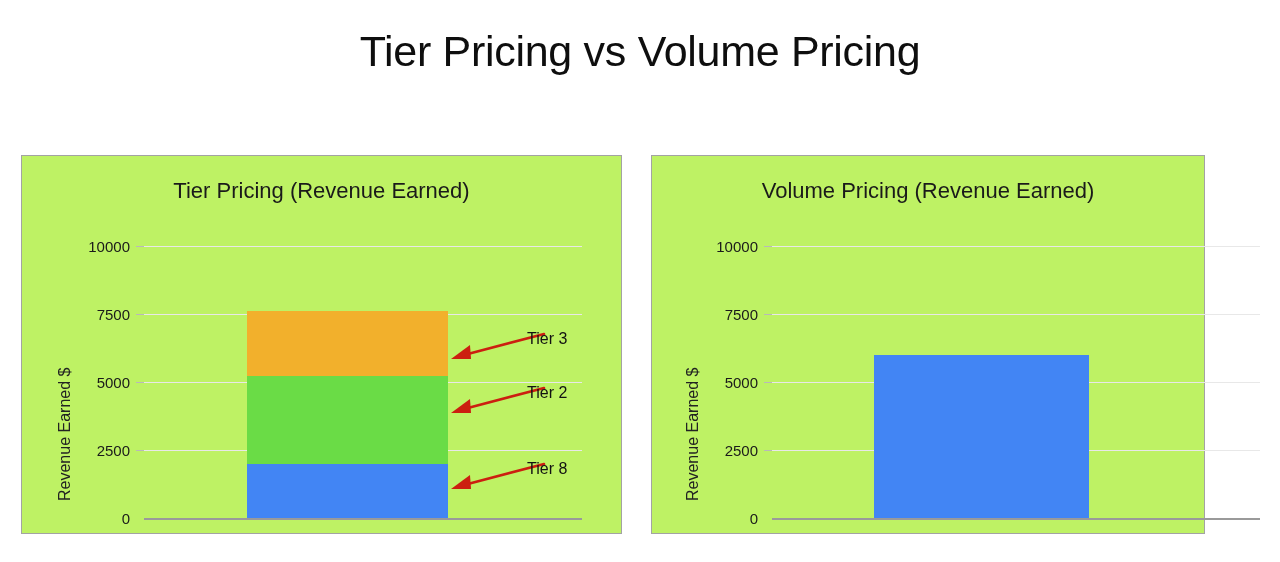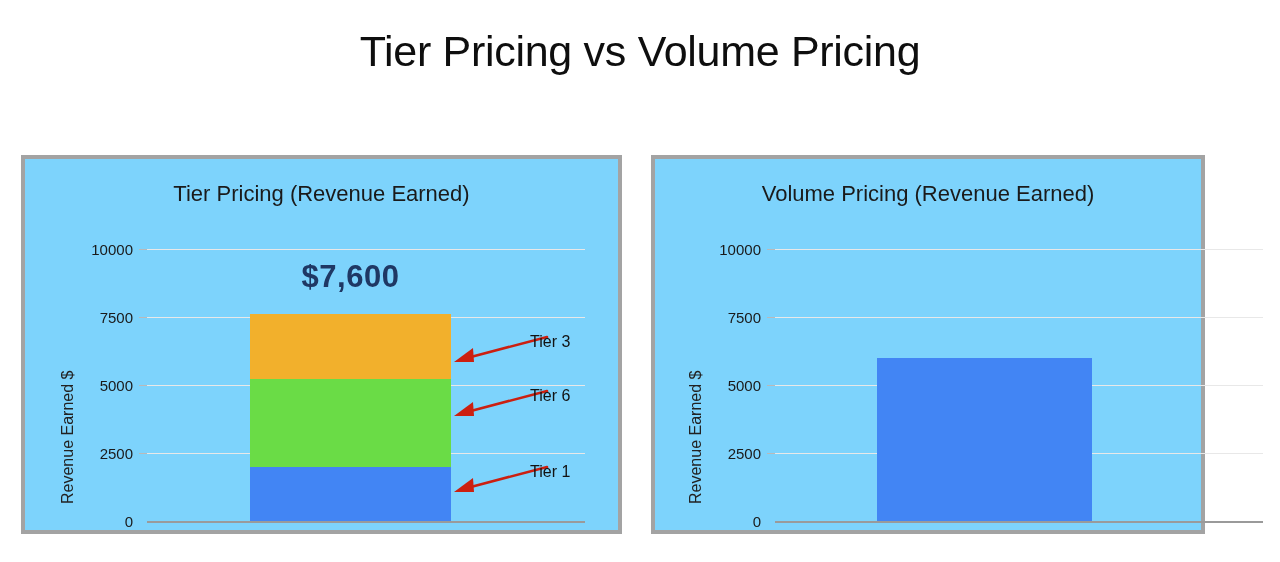--- a/index.html
+++ b/index.html
@@ -29,22 +29,22 @@
     color: #0e0e0e;
     line-height: 1.1;
     white-space: nowrap;
   }
 
   
   .chart-card {
     position: absolute;
     top: 155px;
     height: 379px;
-    background: #7dd3fc;
-    border: 4px solid #a3a3a3;
+    background: #bef264;
+    border: 1px solid #a3a3a3;
     box-sizing: border-box;
   }
   #card-tier   { left: 21px;  width: 601px; }
   #card-volume { left: 651px; width: 554px; }
 
   .chart-title {
     position: absolute;
     top: 22px;
     left: 0;
     width: 100%;
@@ -151,38 +151,37 @@
     <div class="ytick" style="left:44px; top:90px;  width:64px;">10000</div>
     <div class="ytick" style="left:44px; top:158px; width:64px;">7500</div>
     <div class="ytick" style="left:44px; top:226px; width:64px;">5000</div>
     <div class="ytick" style="left:44px; top:294px; width:64px;">2500</div>
     <div class="ytick" style="left:44px; top:362px; width:64px;">0</div>
 
     <div class="bar-seg" style="left:225px; top:155px; width:201px; height:65px; background:#f2b02c;"></div>
     <div class="bar-seg" style="left:225px; top:220px; width:201px; height:88px; background:#6adc46;"></div>
     <div class="bar-seg" style="left:225px; top:308px; width:201px; height:54px; background:#4285f4;"></div>
 
-    <div class="value-label" style="left:225px; top:100px; width:201px; text-align:center;">$7,600</div>
 
     <svg class="arrow-svg" style="left:425px; top:176px;" width="100" height="30" viewBox="0 0 100 30">
       <line x1="97" y1="2" x2="17" y2="23" stroke="#cc1f10" stroke-width="2.6" stroke-linecap="round"></line>
       <polygon points="4,27 23,13 24,27" fill="#cc1f10"></polygon>
     </svg>
     <svg class="arrow-svg" style="left:425px; top:230px;" width="100" height="30" viewBox="0 0 100 30">
       <line x1="97" y1="2" x2="17" y2="23" stroke="#cc1f10" stroke-width="2.6" stroke-linecap="round"></line>
       <polygon points="4,27 23,13 24,27" fill="#cc1f10"></polygon>
     </svg>
     <svg class="arrow-svg" style="left:425px; top:306px;" width="100" height="30" viewBox="0 0 100 30">
       <line x1="97" y1="2" x2="17" y2="23" stroke="#cc1f10" stroke-width="2.6" stroke-linecap="round"></line>
       <polygon points="4,27 23,13 24,27" fill="#cc1f10"></polygon>
     </svg>
 
     <div class="tier-label" style="left:505px; top:174px;">Tier 3</div>
-    <div class="tier-label" style="left:505px; top:228px;">Tier 6</div>
-    <div class="tier-label" style="left:505px; top:304px;">Tier 1</div>
+    <div class="tier-label" style="left:505px; top:228px;">Tier 2</div>
+    <div class="tier-label" style="left:505px; top:304px;">Tier 8</div>
 
   </div>
 </div>
 
 <div class="chart-card" id="card-volume">
 
   <div class="chart-title">Volume Pricing (Revenue Earned)</div>
 
   <div class="plot">
 

